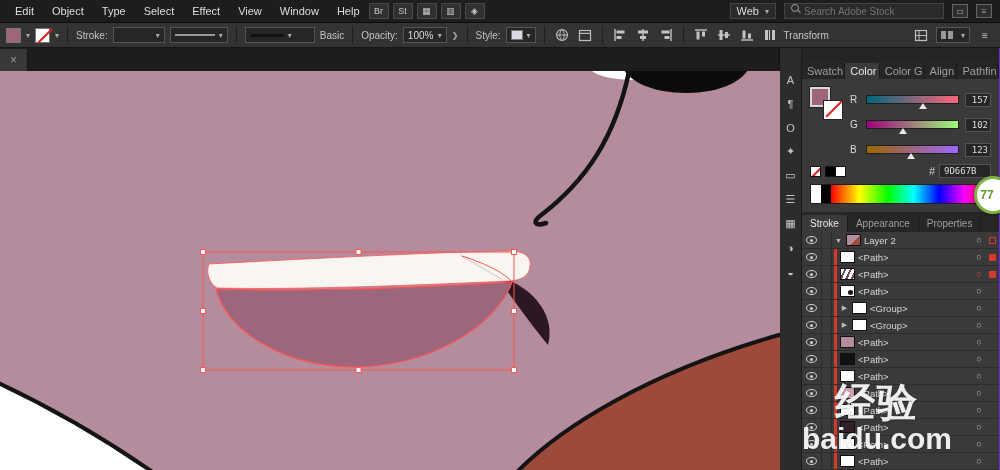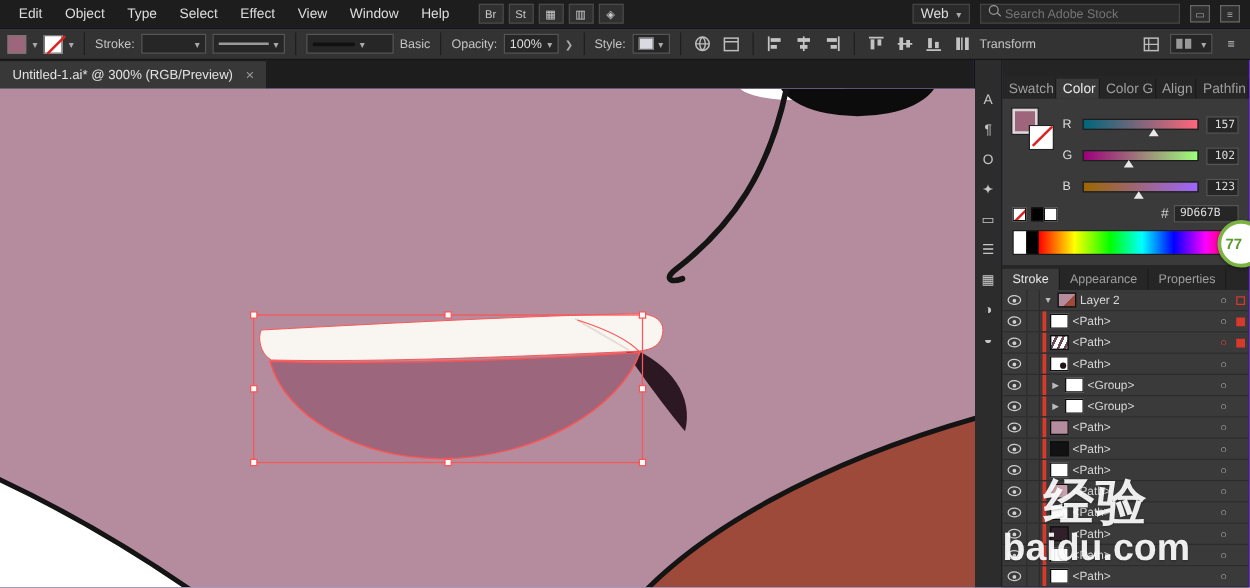--- a/index.html
+++ b/index.html
@@ -7,21 +7,21 @@
     --c-shoulder:#9e4a3a; --c-outline:#141414; --c-selection:#fb5555; --c-layer_mark:#d7392b;
     --c-fill_swatch:#9d667b;
   }
   *{box-sizing:border-box;margin:0;padding:0}
   body{background:#555;font-family:"Liberation Sans",sans-serif}
   .app{position:relative;width:1000px;height:470px;background:#6d28d9;overflow:hidden;font-size:11px;color:#cfcfcf}
 
   
   .menubar{height:22px;background:#1d1d1d;display:flex;align-items:center;padding-left:6px}
   .mi{padding:0 9px;color:#dedede;cursor:default}
-  .mtools{display:flex;align-items:center;margin-left:14px;gap:4px}
+  .mtools{display:flex;align-items:center;gap:4px}
   .tbtn{min-width:20px;height:16px;background:#303030;border:1px solid #4a4a4a;color:#c9c9c9;
         font-size:9px;display:flex;align-items:center;justify-content:center;padding:0 3px}
   .mright{margin-left:auto;display:flex;align-items:center;gap:8px;padding-right:8px}
   .wsbox{display:flex;align-items:center;gap:6px;background:#2a2a2a;border:1px solid #444;height:16px;padding:0 6px;color:#ddd}
   .caret{font-size:8px;color:#aaa}
   .searchbox{display:flex;gap:5px;background:#2a2a2a;border:1px solid #444;height:16px;width:160px;padding:0 6px}
   .searchbox input{background:transparent;border:0;outline:0;color:#bbb;font-size:10px;width:100%;font-family:"Liberation Sans",sans-serif}
   .mag{width:8px;height:8px;border:1.4px solid #999;border-radius:50%;position:relative;flex:0 0 auto}
   .mag::after{content:"";position:absolute;width:4px;height:1.4px;background:#999;transform:rotate(45deg);right:-3px;bottom:-1px}
   .winico{width:16px;height:14px;border:1px solid #666;background:#2e2e2e;display:flex;align-items:center;justify-content:center;font-size:8px;color:#aaa}
@@ -283,21 +283,20 @@
         </span>
       <span class="alignico">≡</span>
     </span>
   </div>
 
   <div class="main">
 
     <div class="doccol">
       <div class="tabbar">
         <div class="doctab">
-          <span>Untitled-1.ai* @ 300% (RGB/Preview)</span>
           <span class="x">×</span>
         </div>
       </div>
 
       <div class="canvas">
         <svg width="780" height="399" viewBox="0 0 780 399">
 
           <path d="M0 0 H780 V399 H150 C100 366 48 336 -4 312 Z" style="fill:var(--c-skin)"></path>
 
           <path d="M-6 310 C 48 335 102 366 154 402" fill="none" style="stroke:var(--c-outline)" stroke-width="4" stroke-linecap="round"></path>

